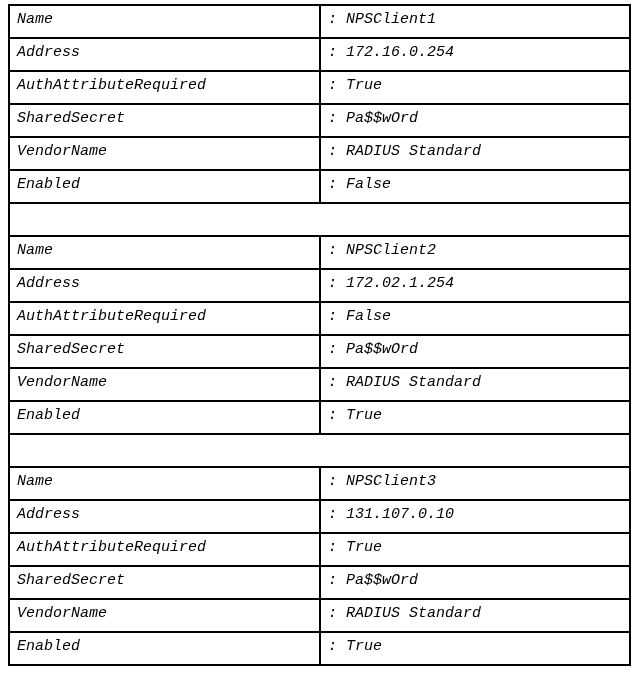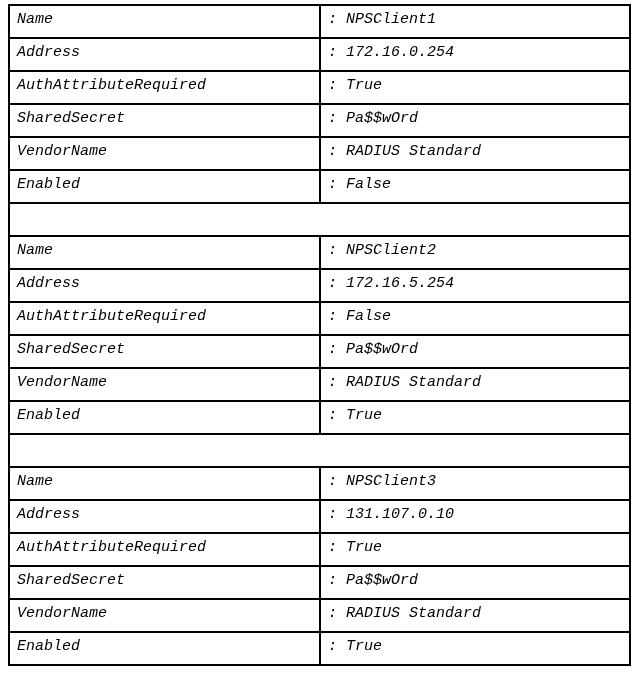--- a/index.html
+++ b/index.html
@@ -80,21 +80,21 @@
     </tr>
   </tbody>
 
   <tbody>
     <tr>
       <td>Name</td>
       <td><span class="colon">:</span><span class="val">NPSClient2</span></td>
     </tr>
     <tr>
       <td>Address</td>
-      <td><span class="colon">:</span><span class="val">172.16.5.254</span></td>
+      <td><span class="colon">:</span><span class="val">172.02.1.254</span></td>
     </tr>
     <tr>
       <td>AuthAttributeRequired</td>
       <td><span class="colon">:</span><span class="val">False</span></td>
     </tr>
     <tr>
       <td>SharedSecret</td>
       <td><span class="colon">:</span><span class="val">Pa$$wOrd</span></td>
     </tr>
     <tr>

